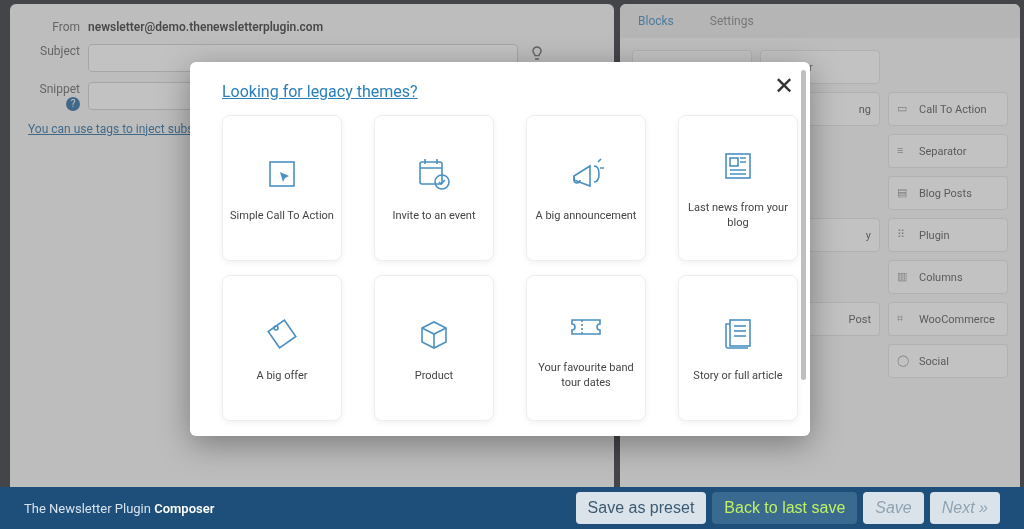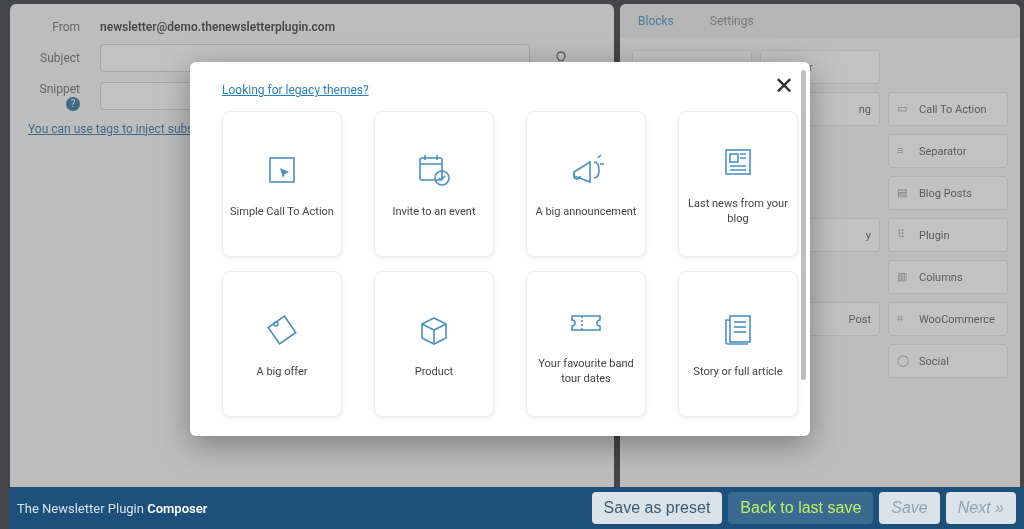--- a/index.html
+++ b/index.html
@@ -34,23 +34,22 @@
       flex: 1;
       background: #f6f6f6;
       border-radius: 6px 6px 0 0;
       padding: 16px 18px;
       position: relative;
       overflow: hidden;
     }
 
     .form-row {
       display: flex;
-      align-items: center;
+      align-items: flex-start;
       margin-bottom: 10px;
-      gap: 12px;
     }
     .form-label {
       width: 60px;
       text-align: right;
       padding-right: 8px;
       color: #555;
       font-size: 12px;
     }
     .form-value {
       font-weight: 600;
@@ -135,23 +134,22 @@
     }
 
     
     .footer-bar {
       position: absolute;
       left: 0; right: 0; bottom: 0;
       height: 42px;
       background: #1d4f7a;
       display: flex;
       align-items: center;
-      padding: 0 8px;
+      padding: 0 24px;
       z-index: 3;
-      margin-left: 9px;
     }
     .footer-title {
       color: #d8e3ee;
       font-size: 13px;
     }
     .footer-title b { color: #fff; font-weight: 600; }
     .footer-buttons {
       margin-left: auto;
       display: flex;
       gap: 6px;
@@ -208,21 +206,21 @@
       right: 16px;
       font-size: 24px;
       color: #333;
       cursor: pointer;
       background: none;
       border: none;
     }
     .legacy-link {
       color: #2a7fba;
       text-decoration: underline;
-      font-size: 12px;
+      font-size: 16px;
     }
     .card-grid {
       display: grid;
       grid-template-columns: repeat(4, 120px);
       gap: 14px 32px;
       margin-top: 14px;
     }
     .template-card {
       width: 120px;
       height: 146px;

